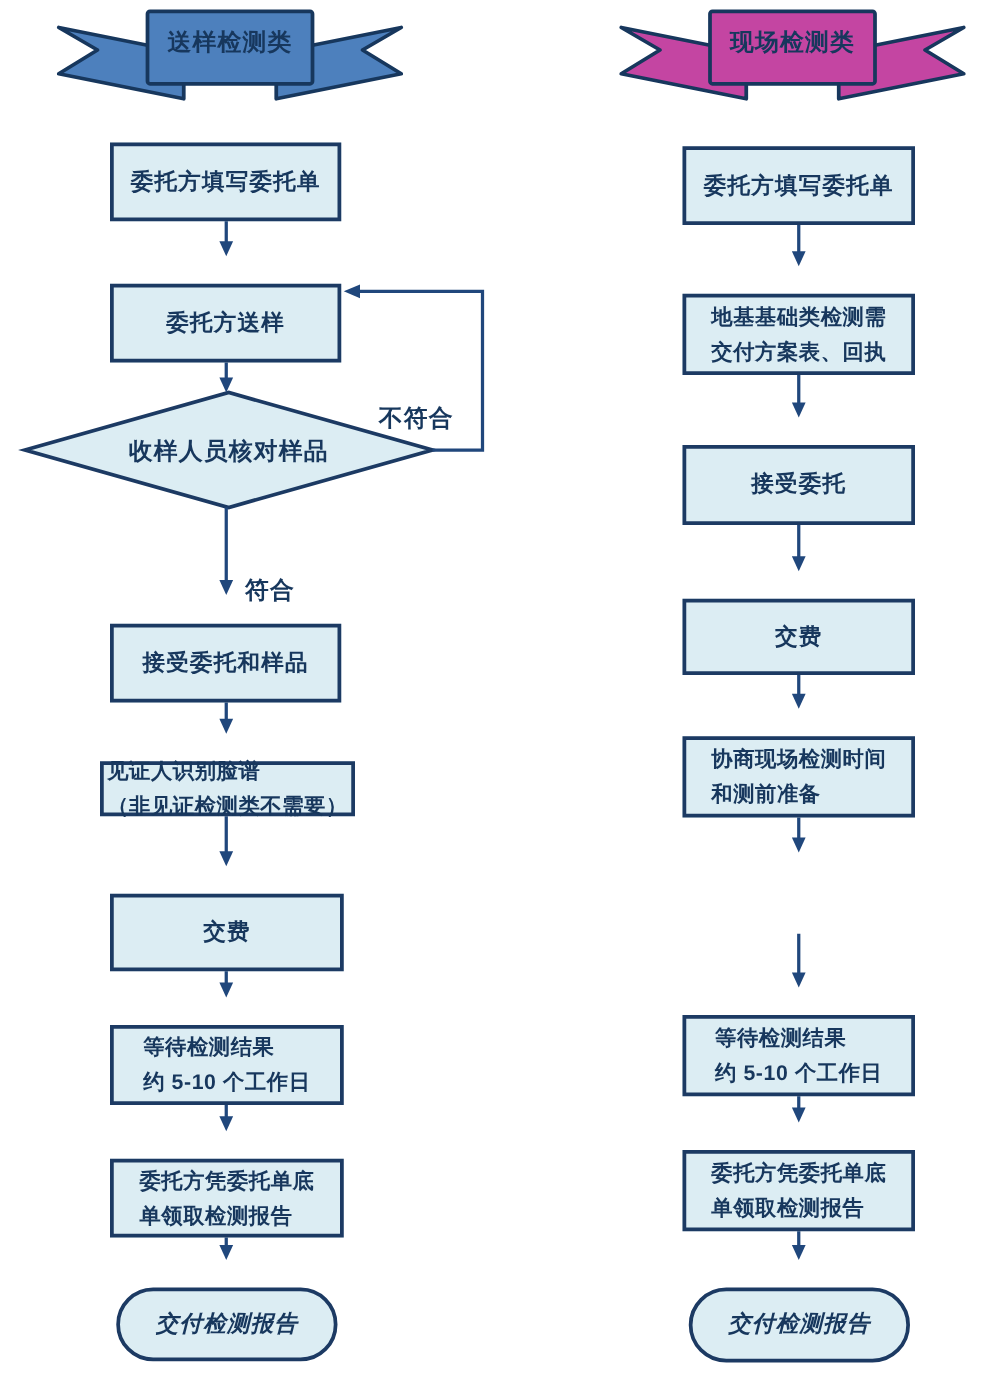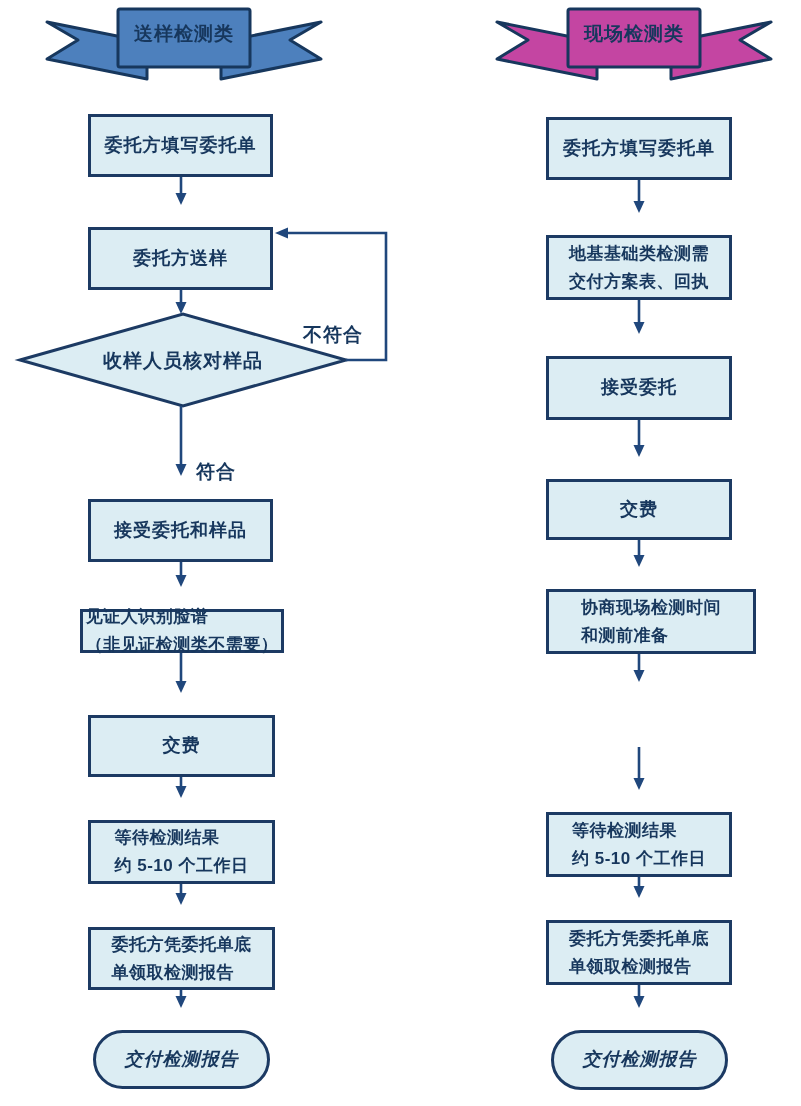--- a/index.html
+++ b/index.html
@@ -187,21 +187,21 @@
 约 5-10 个工作日</div>
   <div class="node multiline" style="left:88px; top:905px; width:187px; height:63px;">委托方凭委托单底
 单领取检测报告</div>
   <div class="node terminator" style="left:93px; top:1008px; width:177px; height:59px;">交付检测报告</div>
 
   <div class="node" style="left:546px; top:95px; width:186px; height:63px;">委托方填写委托单</div>
   <div class="node multiline" style="left:546px; top:213px; width:186px; height:65px;">地基基础类检测需
 交付方案表、回执</div>
   <div class="node" style="left:546px; top:334px; width:186px; height:64px;">接受委托</div>
   <div class="node" style="left:546px; top:457px; width:186px; height:61px;">交费</div>
-  <div class="node multiline" style="left:546px; top:567px; width:210px; height:65px;">协商现场检测时间
+  <div class="node multiline" style="left:546px; top:567px; width:186px; height:65px;">协商现场检测时间
 和测前准备</div>
   <div class="node multiline" style="left:546px; top:790px; width:186px; height:65px;">等待检测结果
 约 5-10 个工作日</div>
   <div class="node multiline" style="left:546px; top:898px; width:186px; height:65px;">委托方凭委托单底
 单领取检测报告</div>
   <div class="node terminator" style="left:551px; top:1008px; width:177px; height:60px;">交付检测报告</div>
 
 </div>
 
 </body></html>

